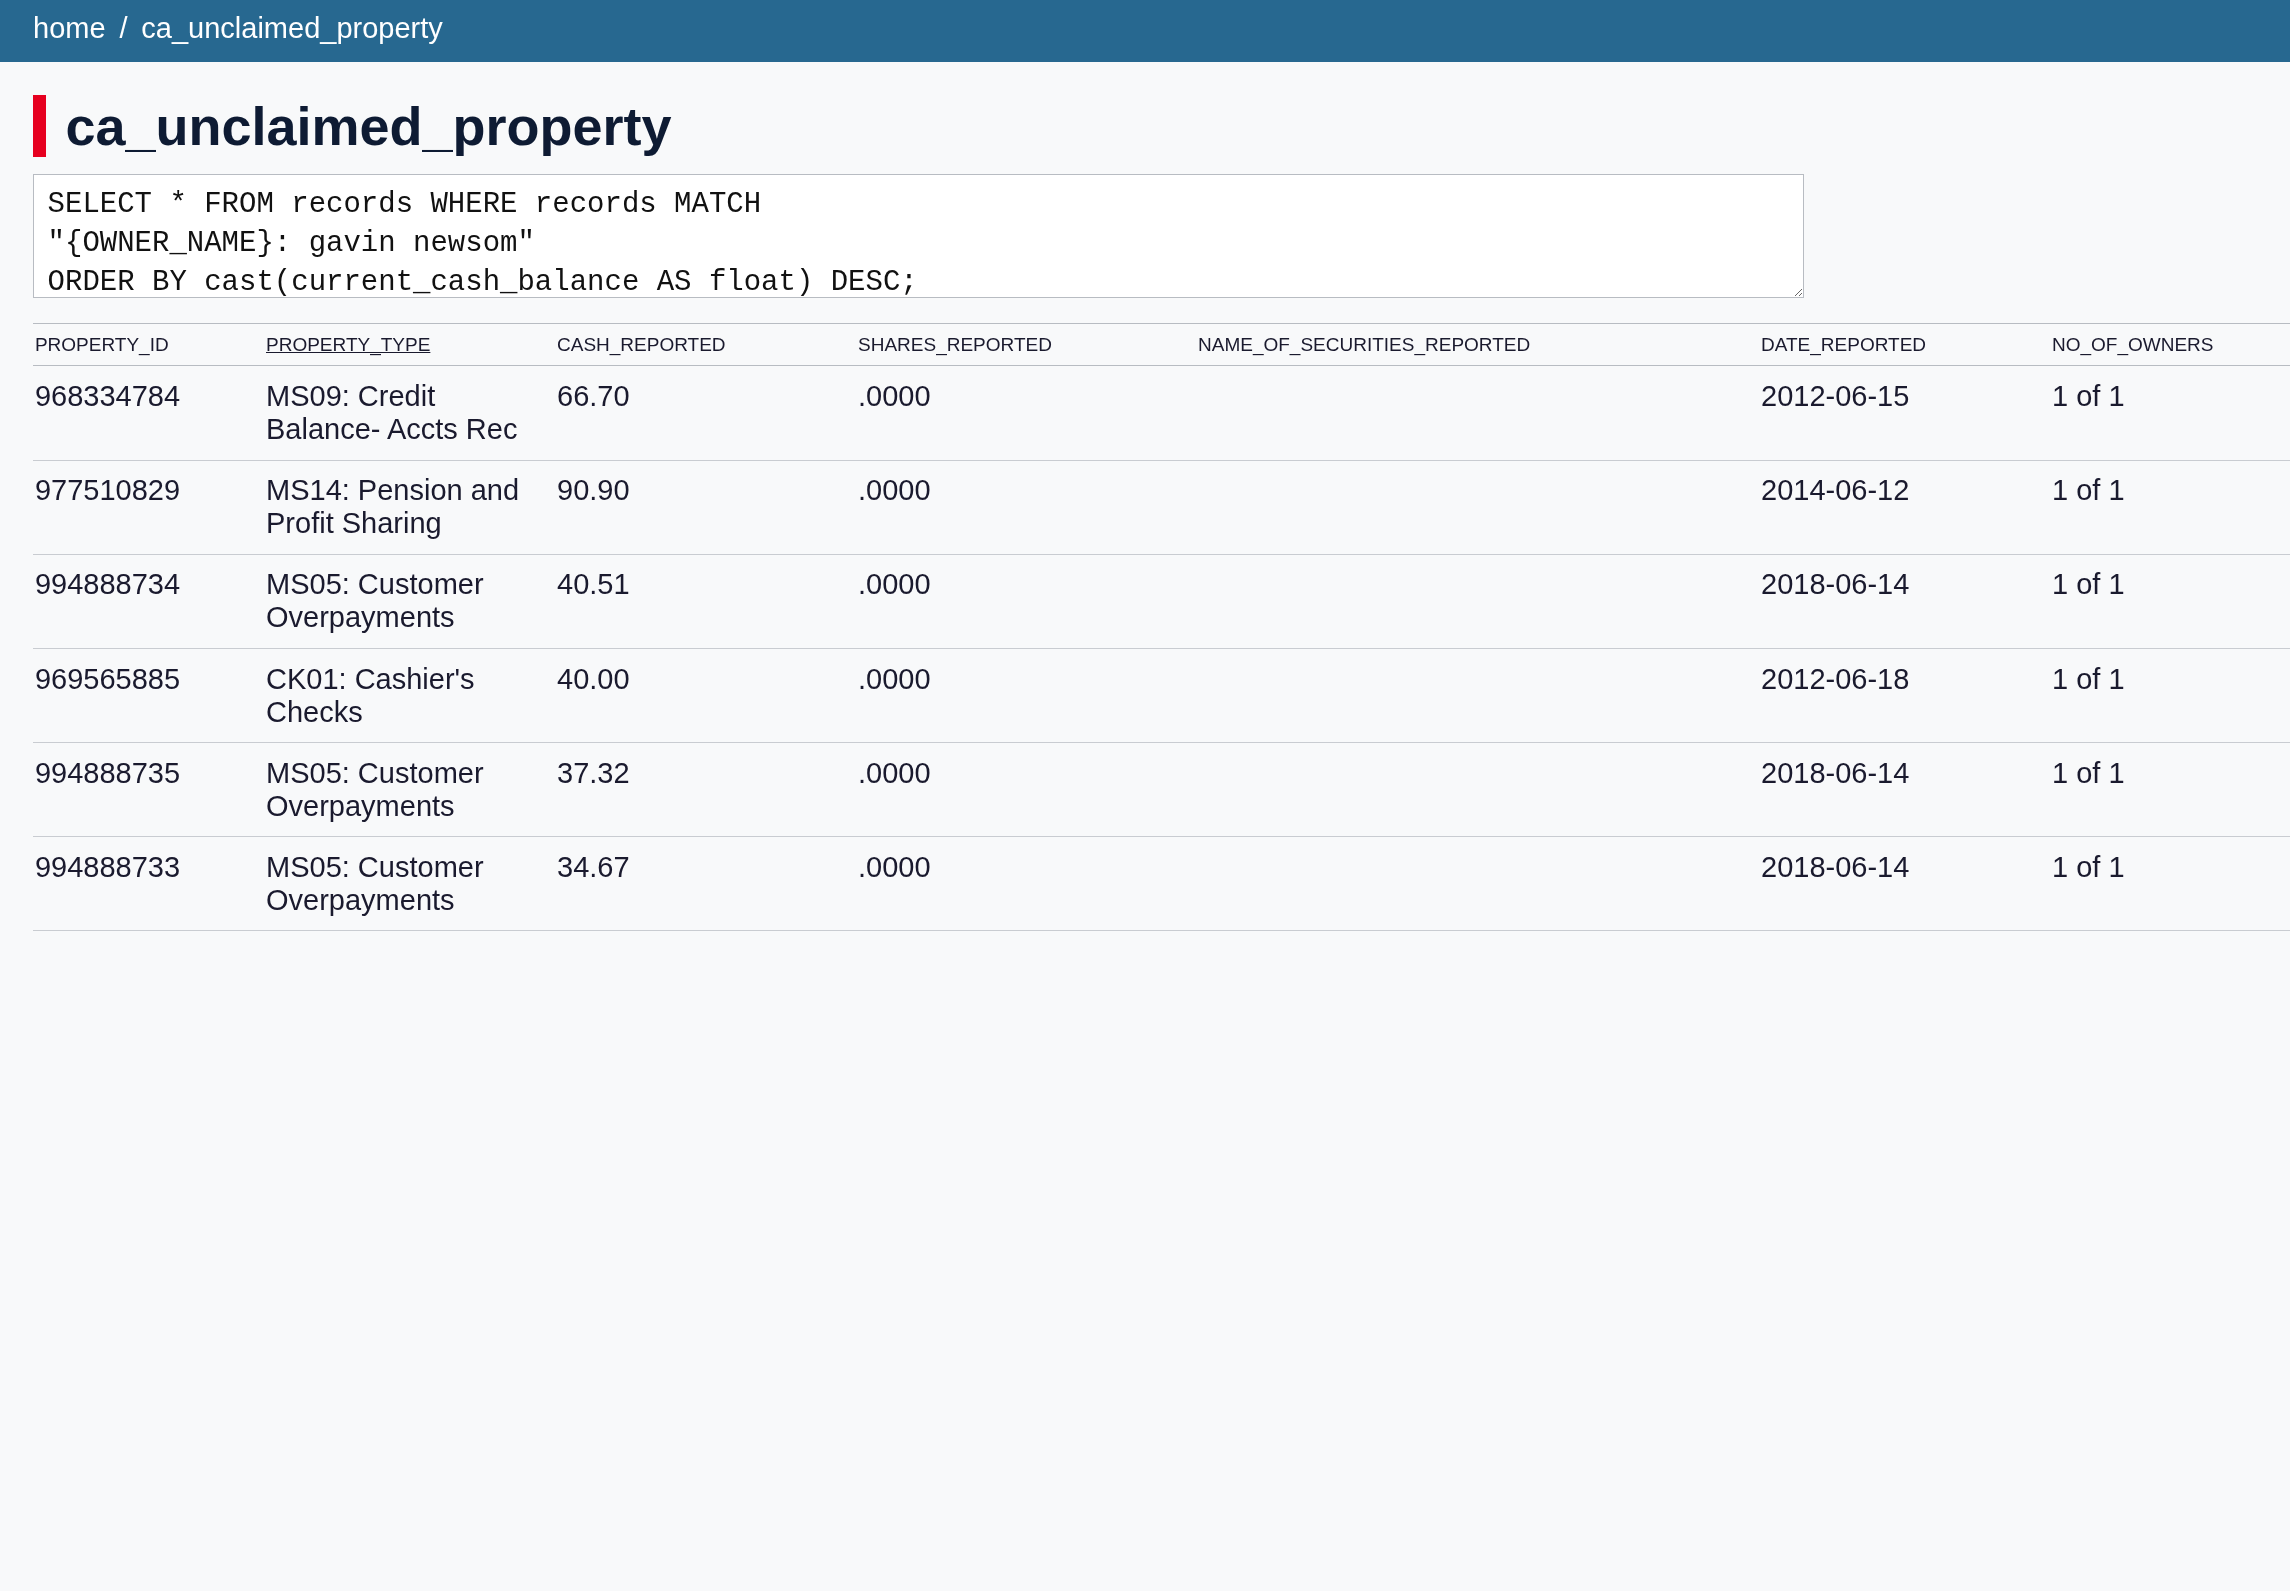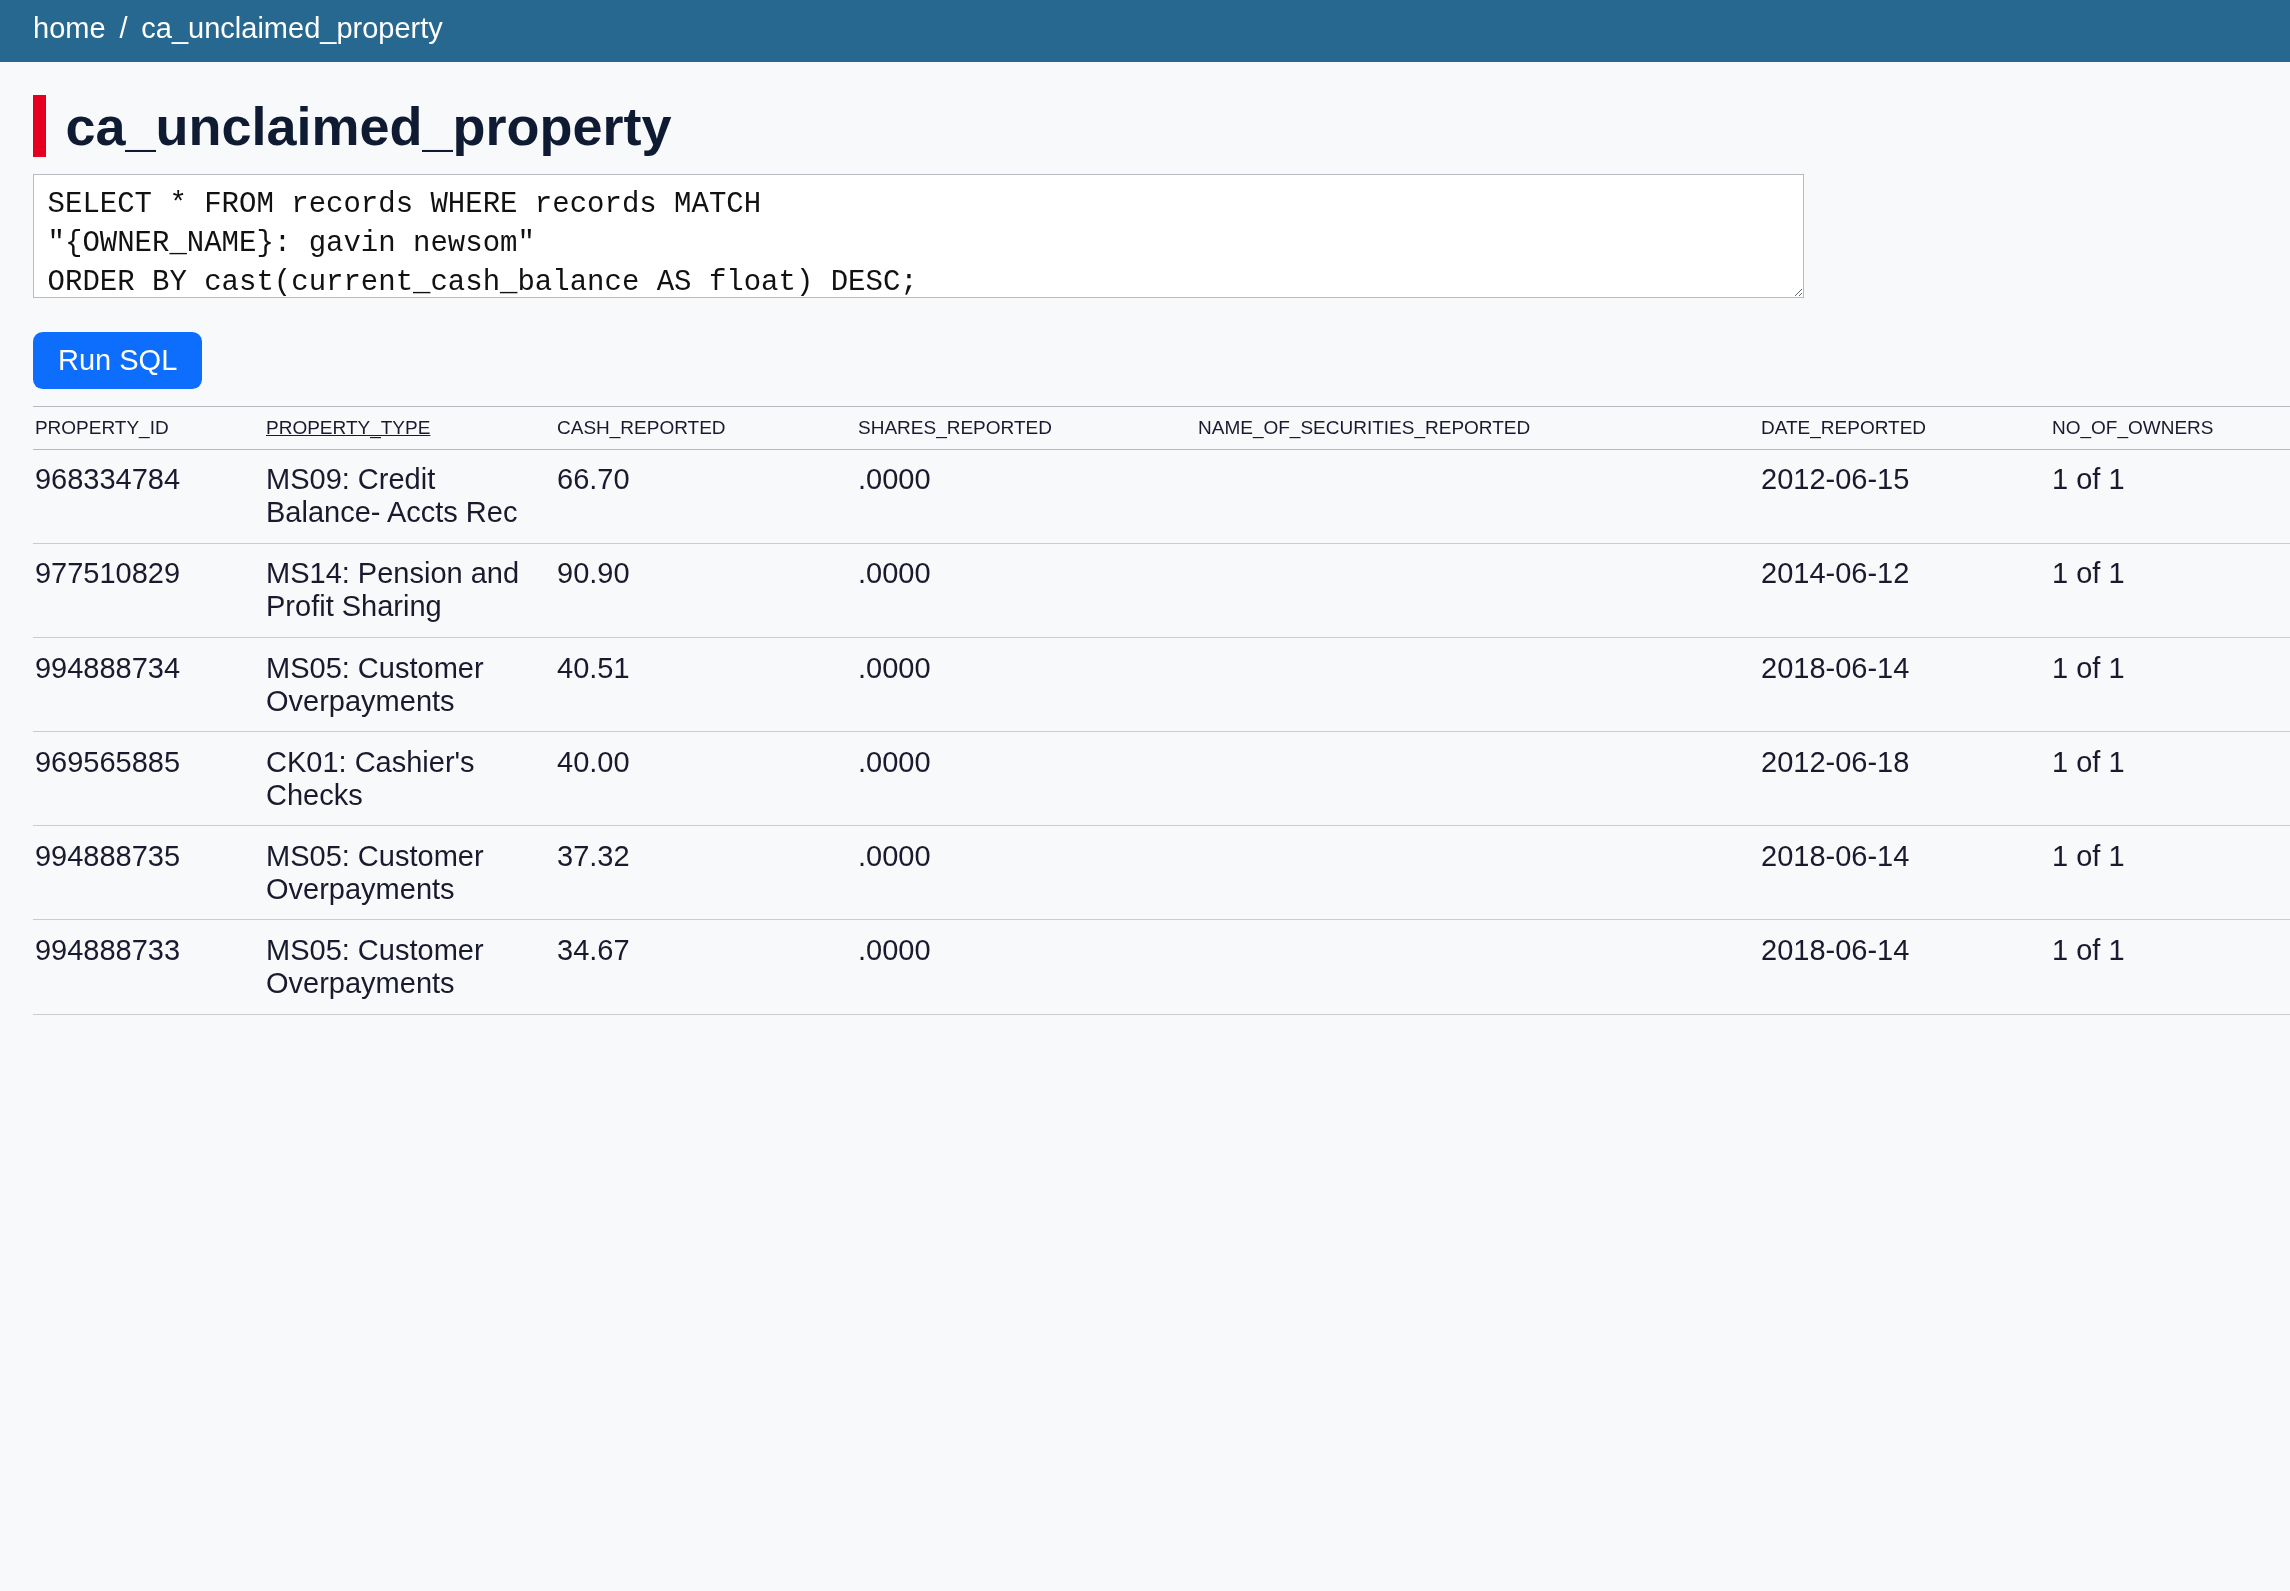--- a/index.html
+++ b/index.html
@@ -109,23 +109,20 @@
 
   <div class="content">
 
     <h1 class="page-title">ca_unclaimed_property</h1>
 
 
     <textarea class="sql-box" style="">SELECT * FROM records WHERE records MATCH
 "{OWNER_NAME}: gavin newsom"
 ORDER BY cast(current_cash_balance AS float) DESC;</textarea>
 
-    <div>
-      <button class="run-btn">Run SQL</button>
-    </div>
 
 
     <table class="results">
       <thead>
         <tr id="header-row">
             <th style="min-width: 233px;">PROPERTY_ID</th>
             <th style="min-width: 291px; text-decoration: underline;">PROPERTY_TYPE</th>
             <th style="min-width: 301px;">CASH_REPORTED</th>
             <th style="min-width: 340px;">SHARES_REPORTED</th>
             <th style="min-width: 563px;">NAME_OF_SECURITIES_REPORTED</th>

